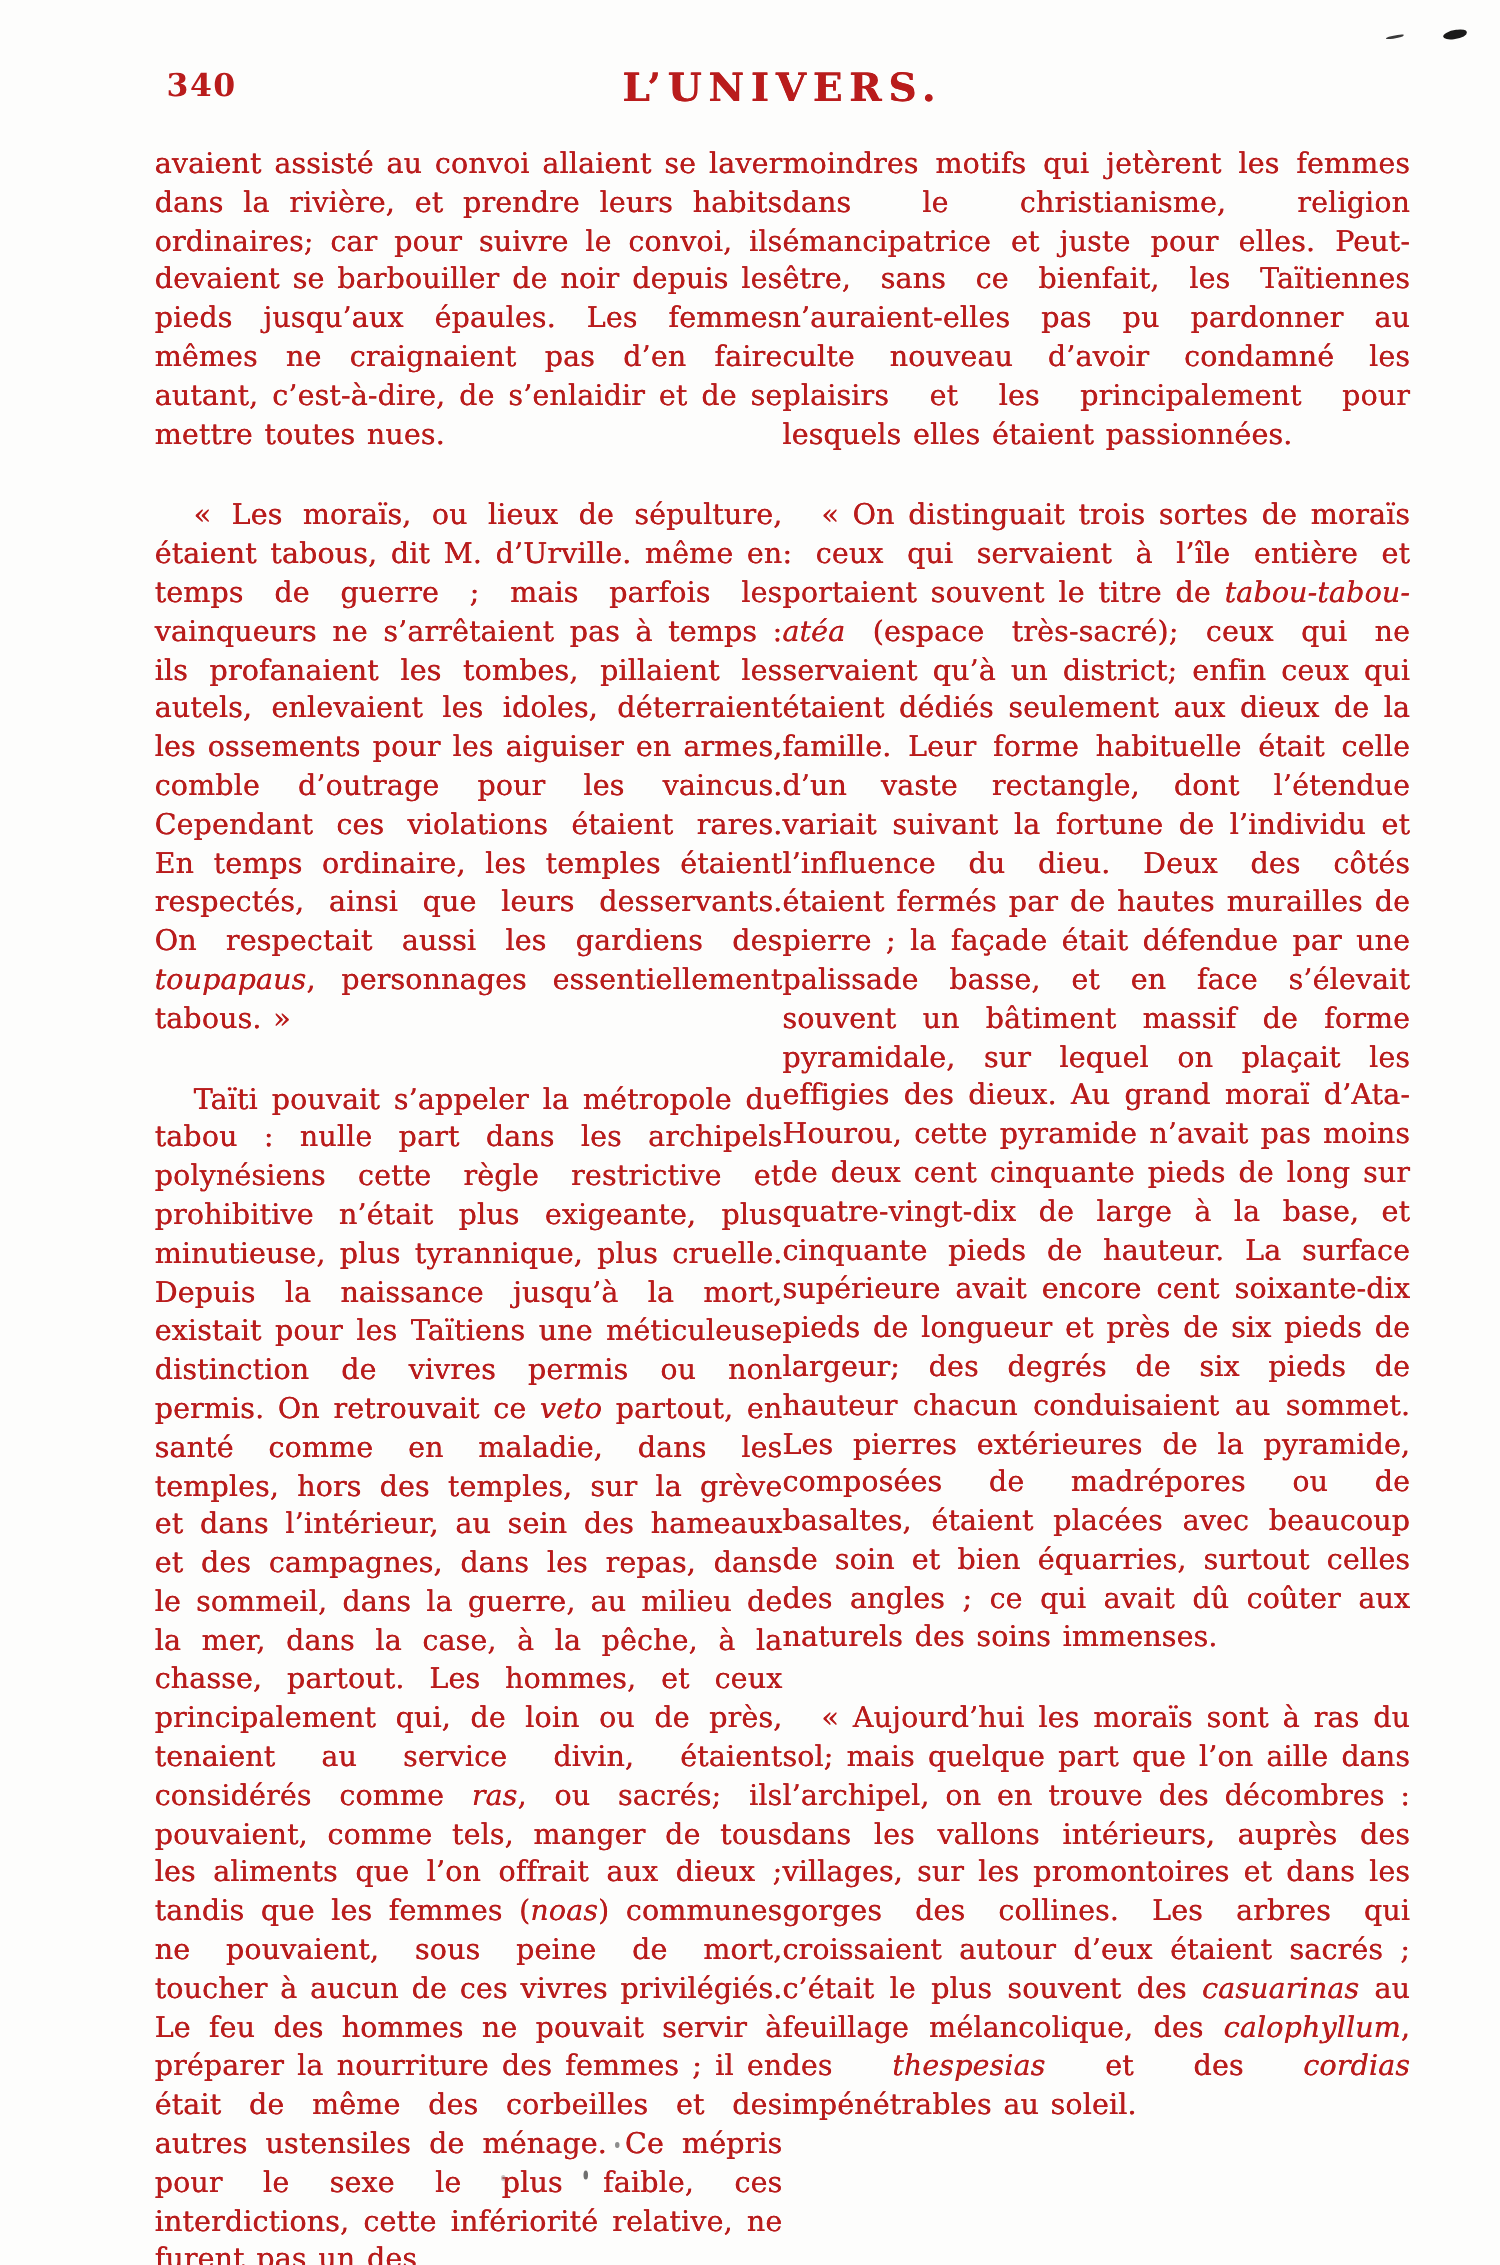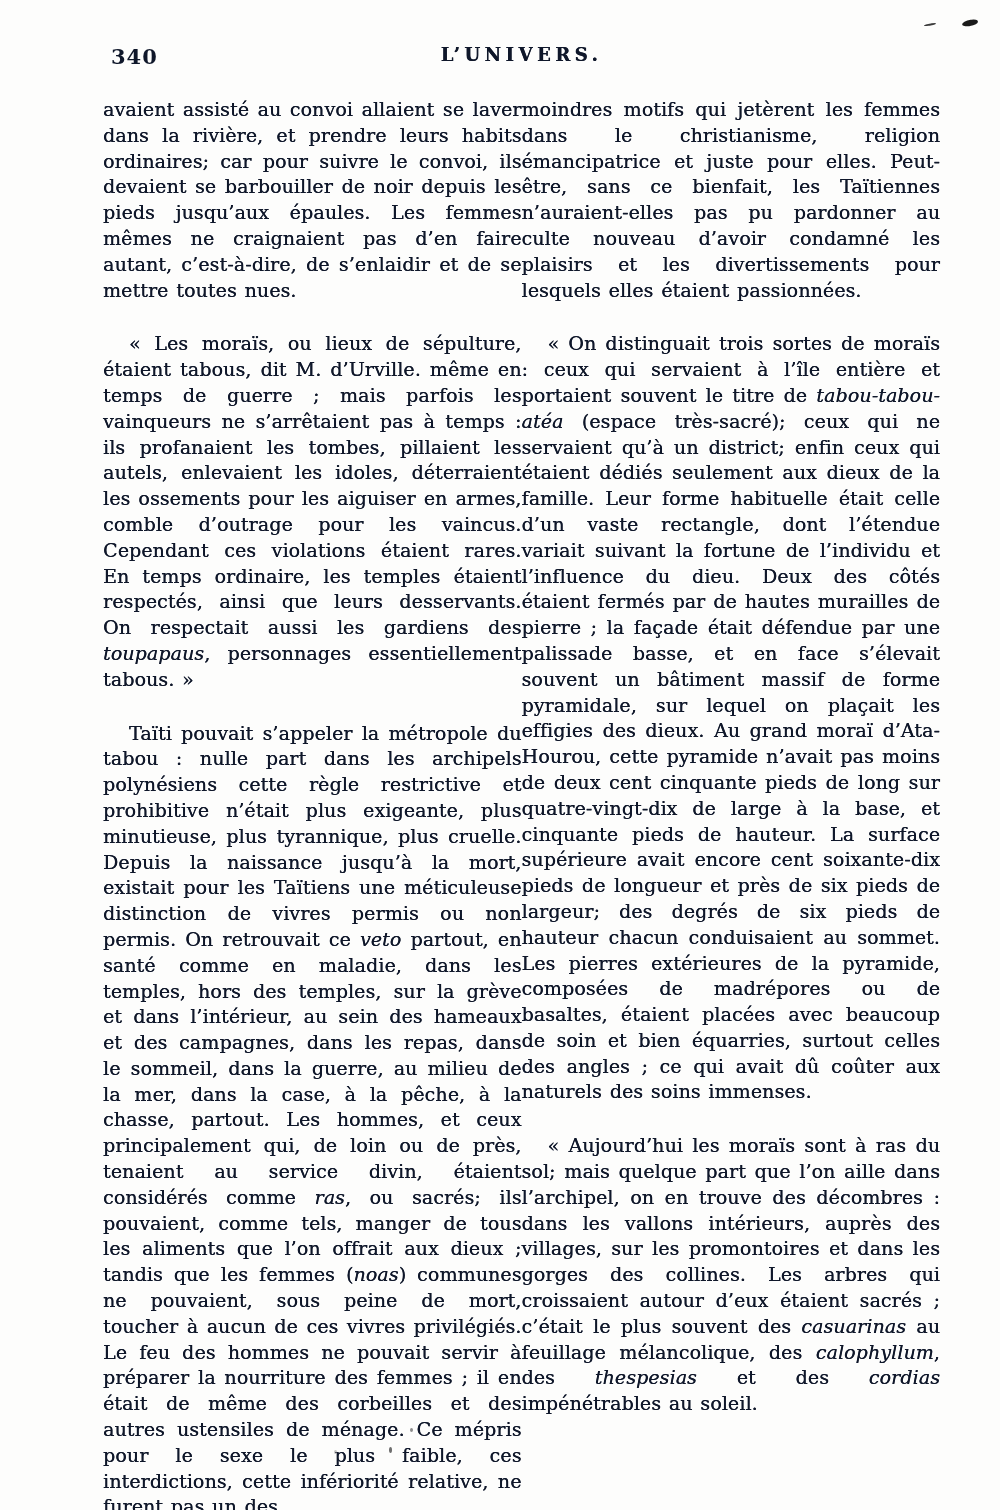--- a/index.html
+++ b/index.html
@@ -6,39 +6,39 @@
     margin: 0;
     padding: 0;
     background: #ffffff;
   }
   .page {
     position: relative;
     width: 1000px;
     height: 1510px;
     background: #fdfdfc;
     overflow: hidden;
-    color: #0f172a;
+    color: #b91c1c;
     font-family: "DejaVu Serif", "Liberation Serif", serif;
   }
   .page-header {
     position: relative;
     margin: 44px 60px 0 103px; 
     text-align: center;
     height: 26px;
   }
   .page-number {
     position: absolute;
     left: 8px;
     top: 0;
     font-size: 21px;
     font-weight: bold;
     letter-spacing: 1px;
   }
   .running-title {
-    font-size: 18px;
+    font-size: 26px;
     font-weight: bold;
     letter-spacing: 4.5px;
     text-shadow: 0.3px 0 0 currentColor;
   }
   .columns {
     display: flex;
     margin: 27px 60px 0 103px;
   }
   .col {
     flex: 1 1 0;
@@ -93,21 +93,21 @@
     <span class="running-title">L’UNIVERS.</span>
   </div>
 
   <div class="columns">
     <div class="col">
         <p class="para"><span>avaient assisté au convoi allaient se laver dans la rivière, et prendre leurs habits ordinaires; car pour suivre le convoi, ils devaient se barbouiller de noir depuis les pieds jusqu’aux épaules. Les femmes mêmes ne craignaient pas d’en faire autant, c’est-à-dire, de s’enlaidir et de se mettre toutes nues.</span></p>
         <p class="para indent"><span>« Les moraïs, ou lieux de sépulture, étaient tabous, dit M. d’Urville. même en temps de guerre ; mais parfois les vainqueurs ne s’arrêtaient pas à temps : ils profanaient les tombes, pillaient les autels, enlevaient les idoles, déterraient les ossements pour les aiguiser en armes, comble d’outrage pour les vaincus. Cependant ces violations étaient rares. En temps ordinaire, les temples étaient respectés, ainsi que leurs desservants. On respectait aussi les gardiens des </span><span class="it">toupapaus</span><span>, personnages essentiellement tabous. »</span></p>
         <p class="para indent"><span>Taïti pouvait s’appeler la métropole du tabou : nulle part dans les archipels polynésiens cette règle restrictive et prohibitive n’était plus exigeante, plus minutieuse, plus tyrannique, plus cruelle. Depuis la naissance jusqu’à la mort, existait pour les Taïtiens une méticuleuse distinction de vivres permis ou non permis. On retrouvait ce </span><span class="it">veto</span><span> partout, en santé comme en maladie, dans les temples, hors des temples, sur la grève et dans l’intérieur, au sein des hameaux et des campagnes, dans les repas, dans le sommeil, dans la guerre, au milieu de la mer, dans la case, à la pêche, à la chasse, partout. Les hommes, et ceux principalement qui, de loin ou de près, tenaient au service divin, étaient considérés comme </span><span class="it">ras</span><span>, ou sacrés; ils pouvaient, comme tels, manger de tous les aliments que l’on offrait aux dieux ; tandis que les femmes (</span><span class="it">noas</span><span>) communes ne pouvaient, sous peine de mort, toucher à aucun de ces vivres privilégiés. Le feu des hommes ne pouvait servir à préparer la nourriture des femmes ; il en était de même des corbeilles et des autres ustensiles de ménage. Ce mépris pour le sexe le plus faible, ces interdictions, cette infériorité relative, ne furent pas un des</span></p>
       </div>
     <div class="col">
-        <p class="para"><span>moindres motifs qui jetèrent les femmes dans le christianisme, religion émancipatrice et juste pour elles. Peut-être, sans ce bienfait, les Taïtiennes n’auraient-elles pas pu pardonner au culte nouveau d’avoir condamné les plaisirs et les divertissements pour lesquels elles étaient passionnées.</span></p>
+        <p class="para"><span>moindres motifs qui jetèrent les femmes dans le christianisme, religion émancipatrice et juste pour elles. Peut-être, sans ce bienfait, les Taïtiennes n’auraient-elles pas pu pardonner au culte nouveau d’avoir condamné les plaisirs et les principalement pour lesquels elles étaient passionnées.</span></p>
         <p class="para indent"><span>« On distinguait trois sortes de moraïs : ceux qui servaient à l’île entière et portaient souvent le titre de </span><span class="it">tabou-tabou-atéa</span><span> (espace très-sacré); ceux qui ne servaient qu’à un district; enfin ceux qui étaient dédiés seulement aux dieux de la famille. Leur forme habituelle était celle d’un vaste rectangle, dont l’étendue variait suivant la fortune de l’individu et l’influence du dieu. Deux des côtés étaient fermés par de hautes murailles de pierre ; la façade était défendue par une palissade basse, et en face s’élevait souvent un bâtiment massif de forme pyramidale, sur lequel on plaçait les effigies des dieux. Au grand moraï d’Ata-Hourou, cette pyramide n’avait pas moins de deux cent cinquante pieds de long sur quatre-vingt-dix de large à la base, et cinquante pieds de hauteur. La surface supérieure avait encore cent soixante-dix pieds de longueur et près de six pieds de largeur; des degrés de six pieds de hauteur chacun conduisaient au sommet. Les pierres extérieures de la pyramide, composées de madrépores ou de basaltes, étaient placées avec beaucoup de soin et bien équarries, surtout celles des angles ; ce qui avait dû coûter aux naturels des soins immenses.</span></p>
         <p class="para indent"><span>« Aujourd’hui les moraïs sont à ras du sol; mais quelque part que l’on aille dans l’archipel, on en trouve des décombres : dans les vallons intérieurs, auprès des villages, sur les promontoires et dans les gorges des collines. Les arbres qui croissaient autour d’eux étaient sacrés ; c’était le plus souvent des </span><span class="it">casuarinas</span><span> au feuillage mélancolique, des </span><span class="it">calophyllum</span><span>, des </span><span class="it">thespesias</span><span> et des </span><span class="it">cordias</span><span> impénétrables au soleil.</span></p>
       </div>
   </div>
 
   <div class="smudge"></div>
   <div class="speck s1"></div>
   <div class="speck s2"></div>
   <div class="speck s3"></div>
 

